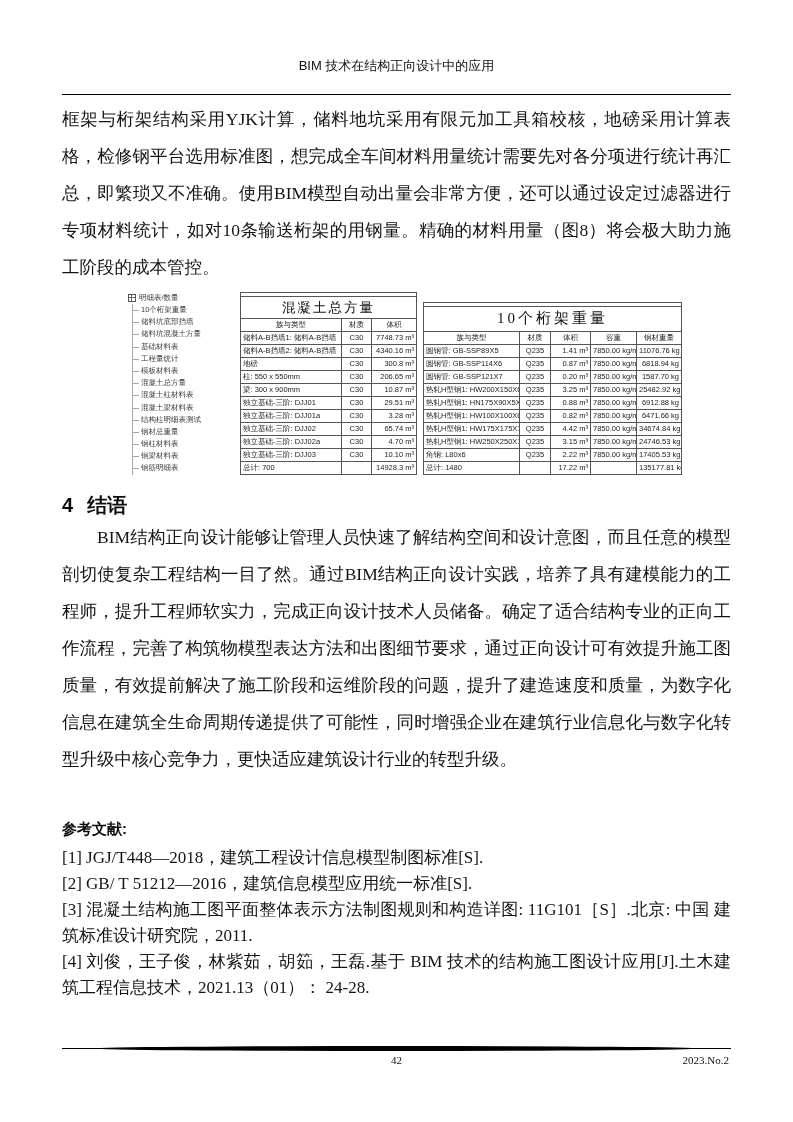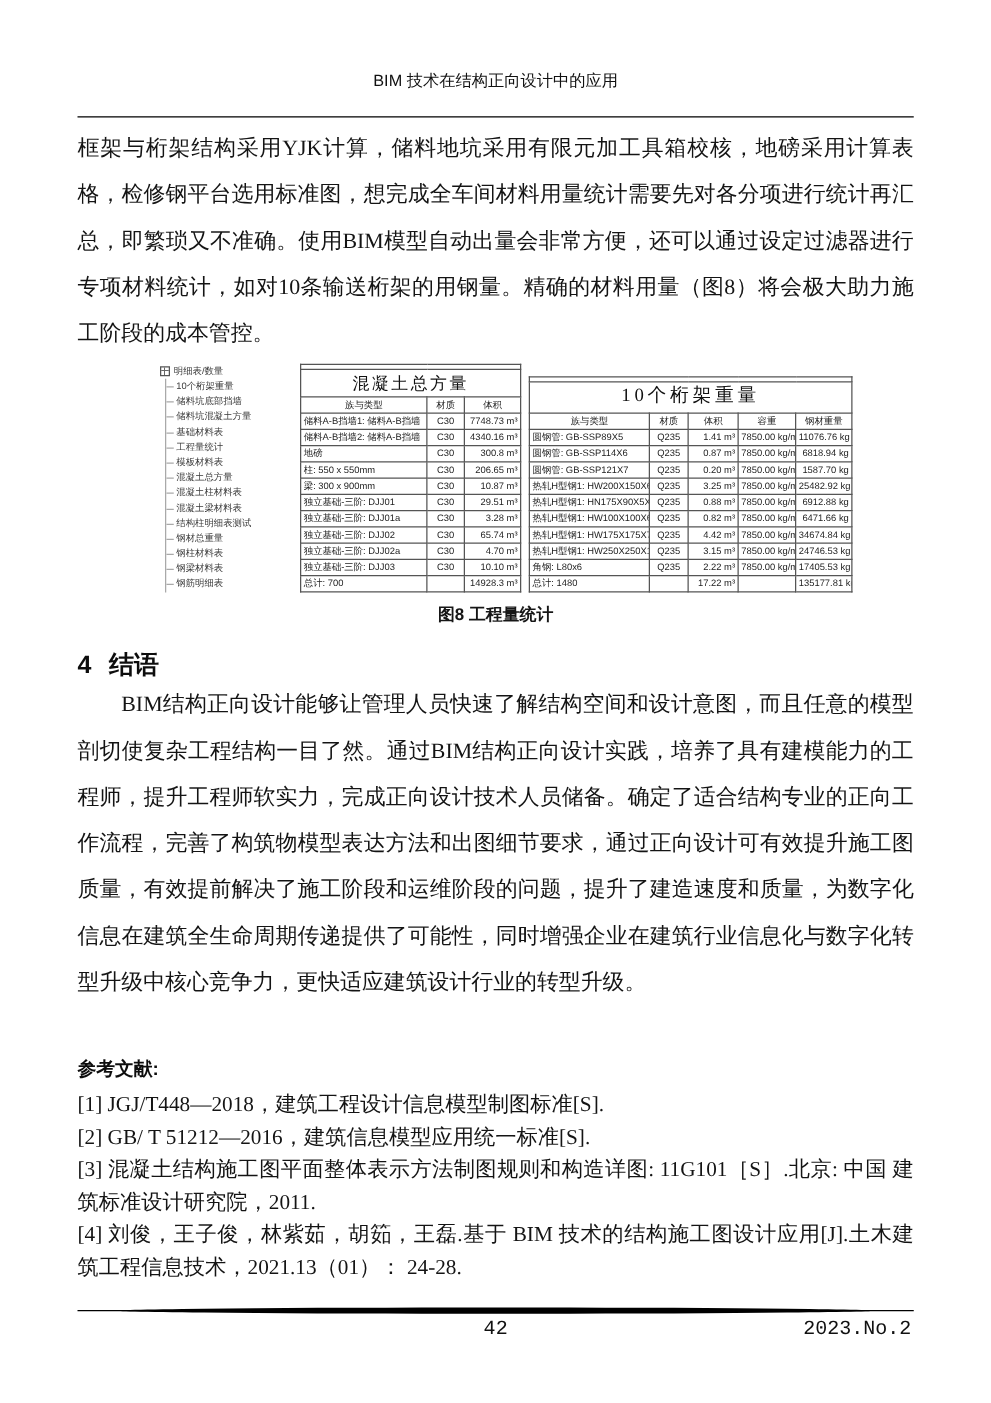--- a/index.html
+++ b/index.html
@@ -60,21 +60,21 @@
   .refs-title { font-family: "Liberation Sans", sans-serif; font-size: 15px; font-weight: bold; color:#0d0d0d; margin-bottom: 6px; }
   .ref-item { font-family: Liberation Serif, serif; font-size: 17px; line-height: 26px;
     text-align: justify; color:#141414; }
 
   
   .footer { position: absolute; left: 62px; top: 1046px; width: 669px; }
   .footer-rule { position: relative; height: 6px; }
   .footer-rule .thin { position: absolute; top: 2px; left: 0; right: 0; height: 1px; background: #000; }
   .footer-rule .lens { position: absolute; top: 0; left: 5%; right: 5%; height: 5px; background: #000; border-radius: 50%; }
   .footer-row { position: relative; height: 18px; margin-top: 2px;
-    font-family: Liberation Mono, monospace; font-size: 16px; color:#111; }
+    font-family: Liberation Serif, serif; font-size: 11px; color:#111; }
   .footer-row .page-num { position: absolute; left: 50%; transform: translateX(-50%); }
   .footer-row .issue { position: absolute; right: 2px; }
 </style>
 </head>
 <body>
 
 <div class="page">
 
   <div class="content">
 
@@ -284,21 +284,20 @@
             <td class="c-mat"></td>
             <td class="c-num">17.22 m³</td>
             <td class="c-num"></td>
             <td class="c-num">135177.81 kg</td>
           </tr>
           </tbody>
       </table>
 
     </div>
 
-    <div class="fig-caption">图8  工程量统计</div>
 
     <div class="section-heading">
       <span class="num">4</span><span>结语</span>
     </div>
 
     <p class="para indent">BIM结构正向设计能够让管理人员快速了解结构空间和设计意图，而且任意的模型剖切使复杂工程结构一目了然。通过BIM结构正向设计实践，培养了具有建模能力的工程师，提升工程师软实力，完成正向设计技术人员储备。确定了适合结构专业的正向工作流程，完善了构筑物模型表达方法和出图细节要求，通过正向设计可有效提升施工图质量，有效提前解决了施工阶段和运维阶段的问题，提升了建造速度和质量，为数字化信息在建筑全生命周期传递提供了可能性，同时增强企业在建筑行业信息化与数字化转型升级中核心竞争力，更快适应建筑设计行业的转型升级。</p>
 
     <div class="refs">
       <div class="refs-title">参考文献:</div>
       <div>

